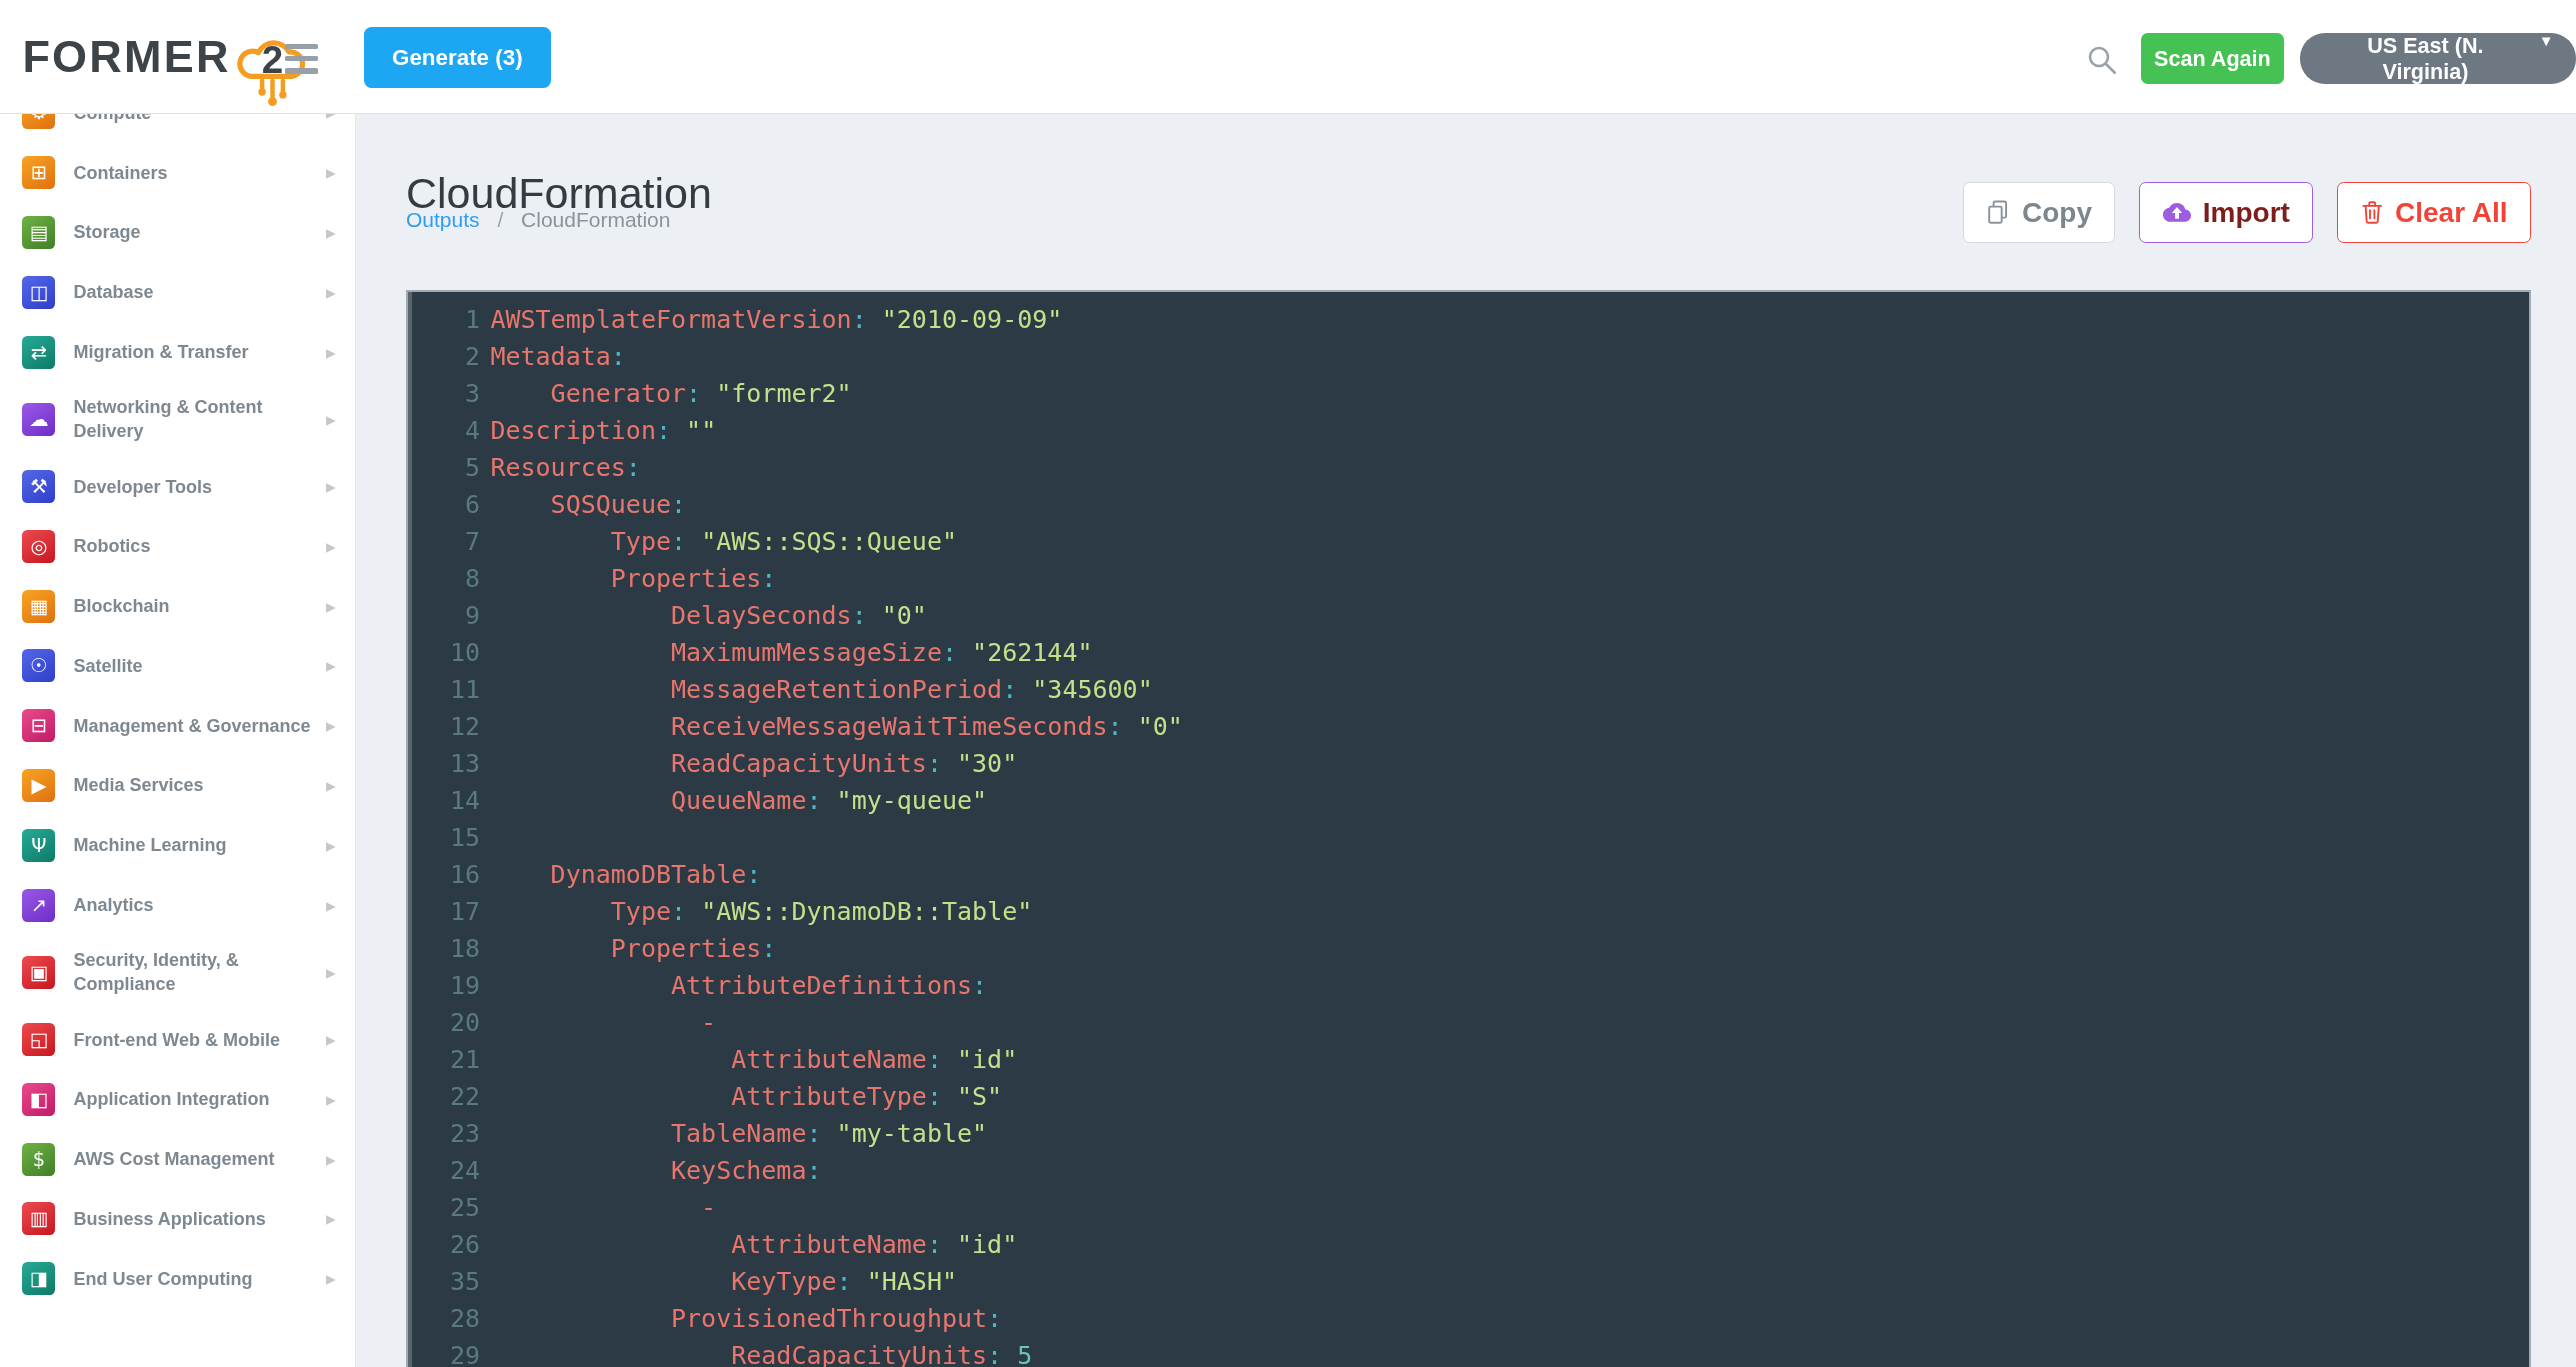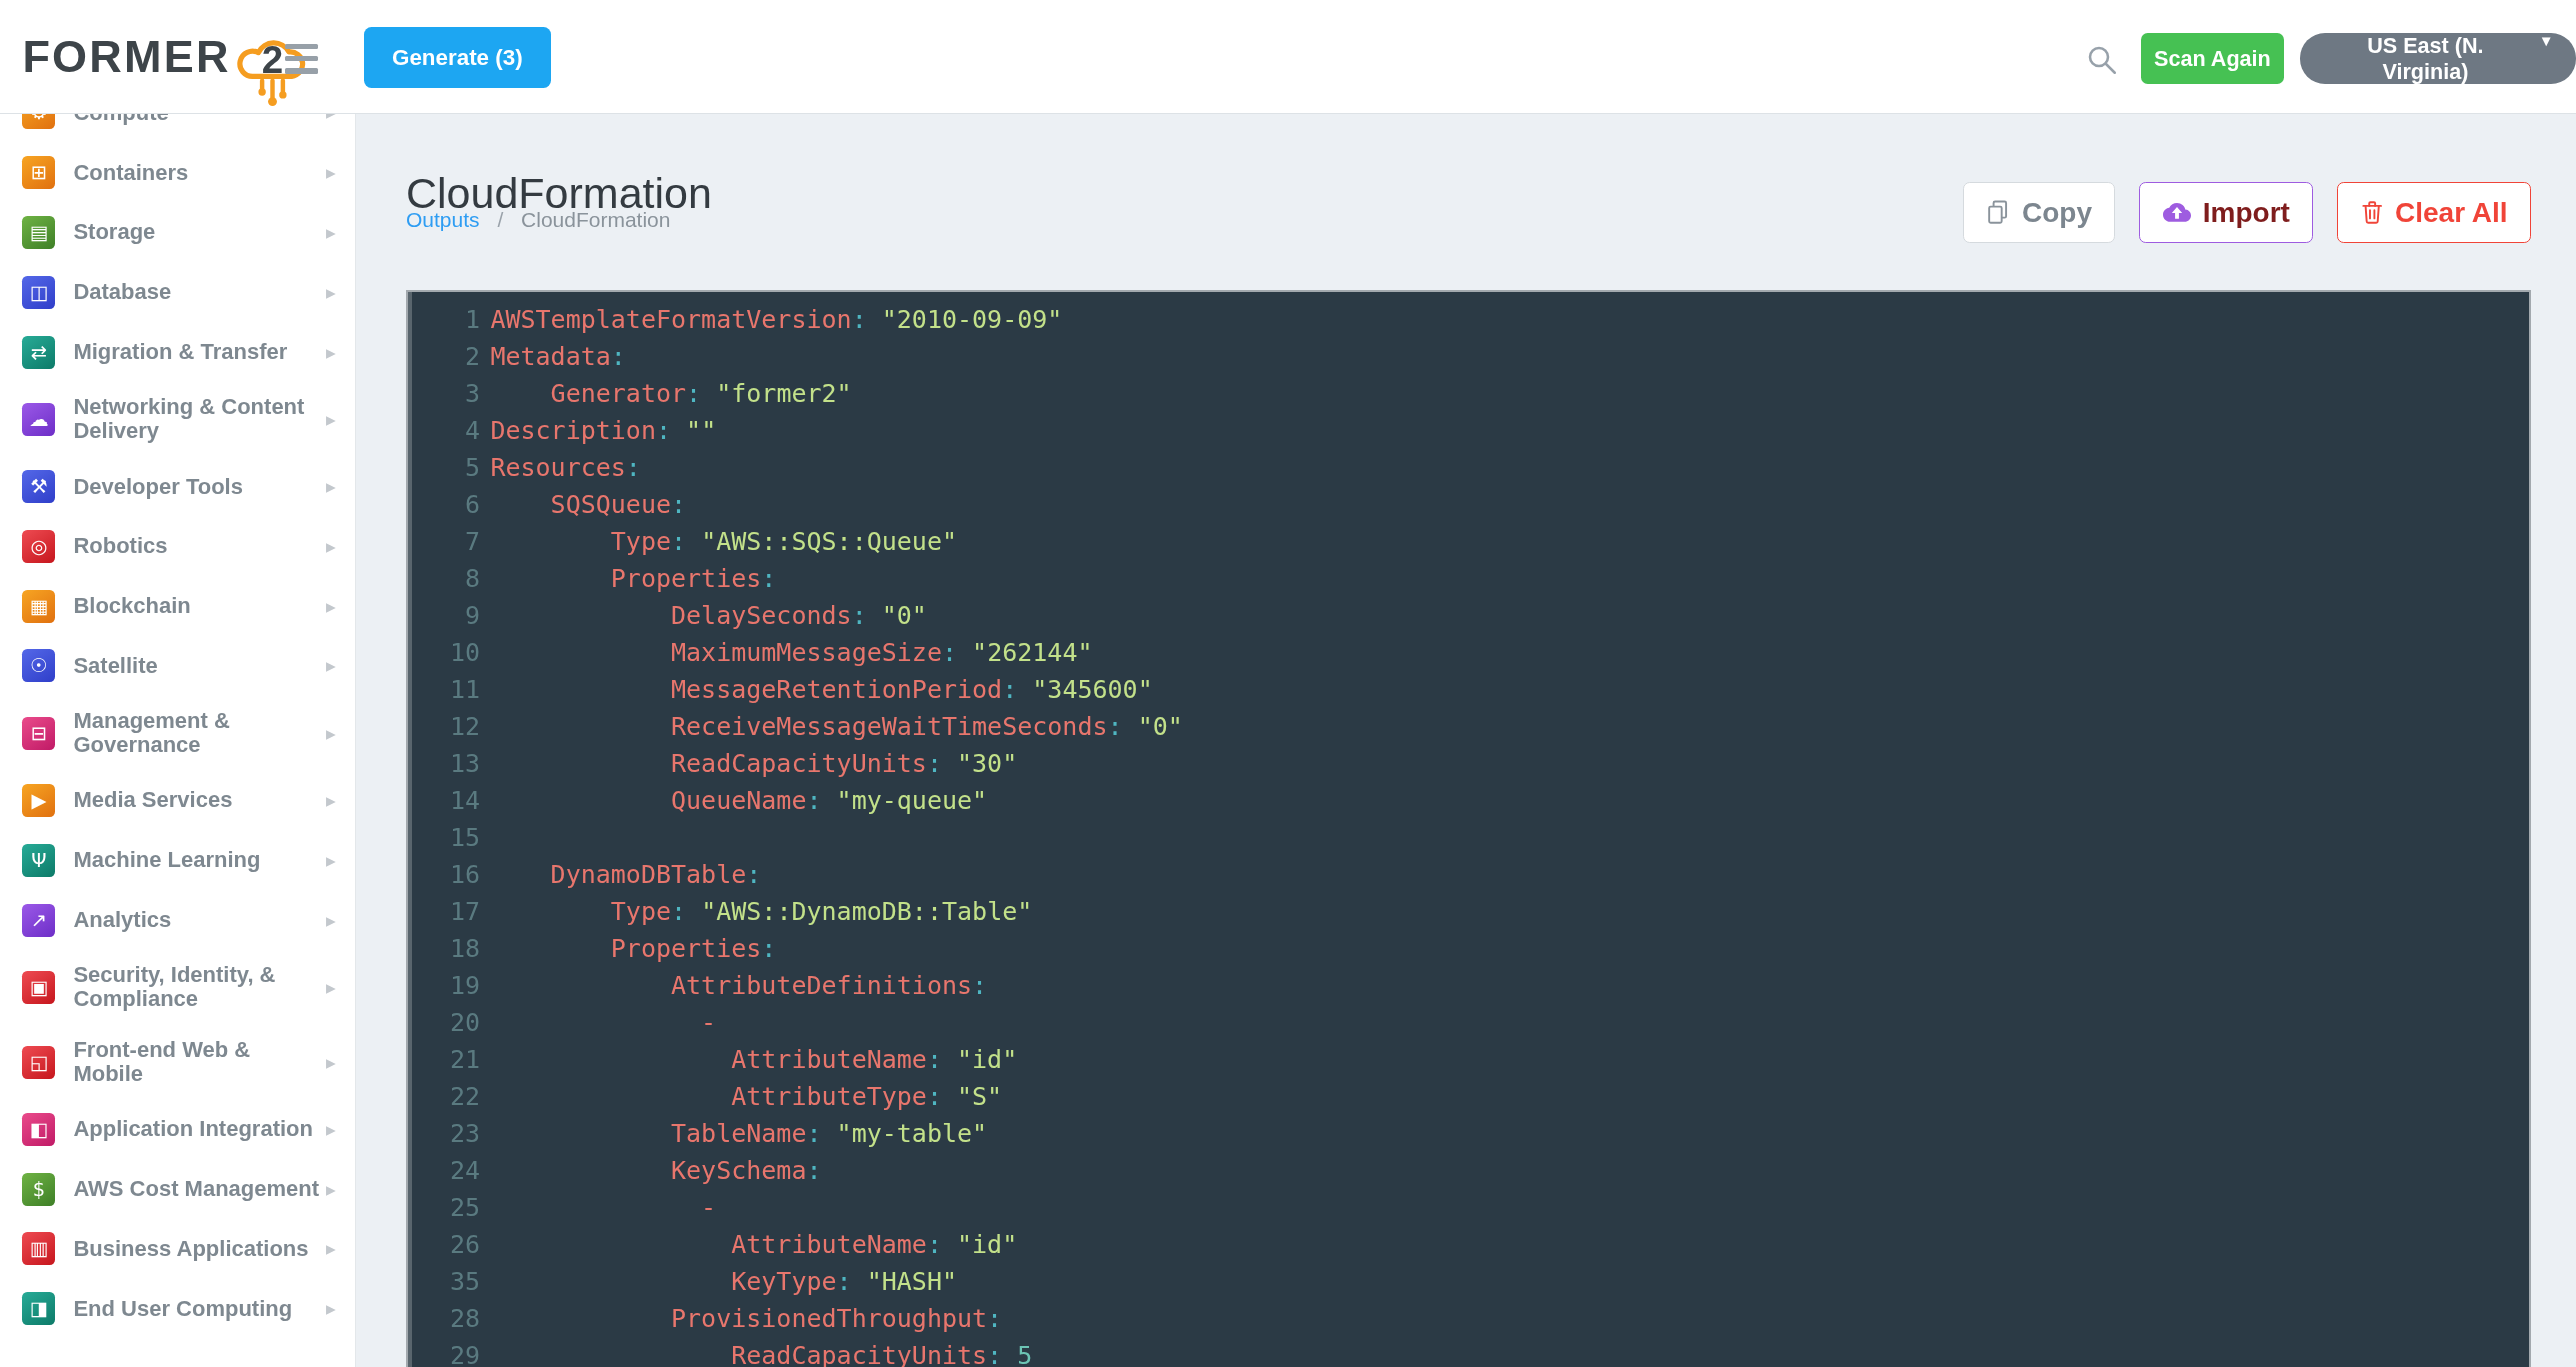--- a/index.html
+++ b/index.html
@@ -25,21 +25,21 @@
               font-size:21.6px;font-weight:700;border:none;border-radius:25px;display:flex;align-items:flex-start;gap:10.4px;cursor:pointer;}
   .caret-down{font-size:15px;line-height:15px;}
 
   
   .sidebar{position:absolute;top:113px;left:0;width:356px;bottom:0;background:#ffffff;
            border-right:1.5px solid #e3e7ea;overflow:hidden;z-index:5;box-sizing:border-box;}
   .nav{margin-top:-30px;}
   .nav-item{display:flex;align-items:center;padding:13.4px 19.4px 13.4px 22.4px;cursor:pointer;}
   .nav-icon{width:33px;height:33px;border-radius:5.2px;color:#ffffff;font-size:19.4px;line-height:33px;
             text-align:center;flex:none;font-family:"DejaVu Sans",sans-serif;}
-  .nav-label{margin-left:18px;font-size:22px;line-height:24px;color:#7e8890;flex:1;font-weight:700;}
+  .nav-label{margin-left:18px;font-size:18px;line-height:24px;color:#7e8890;flex:1;font-weight:700;}
   .nav-chevron{color:#c3c8cd;font-size:19.4px;flex:none;margin-left:6px;}
 
   
   .content{position:absolute;left:357px;top:113px;right:0;bottom:0;background:#ecf0f4;overflow:hidden;}
   .page-title{position:absolute;left:49px;top:27px;font-size:43px;font-weight:400;color:#343b41;}
   .breadcrumb{position:absolute;left:49px;top:95px;font-size:21px;}
   .breadcrumb .bc-link{color:#2e9df3;text-decoration:none;cursor:pointer;}
   .breadcrumb .bc-sep{color:#9aa2aa;margin:0 12px;}
   .breadcrumb .bc-cur{color:#8a939b;}
   .actions{position:absolute;right:45px;top:69px;display:flex;gap:24px;}

